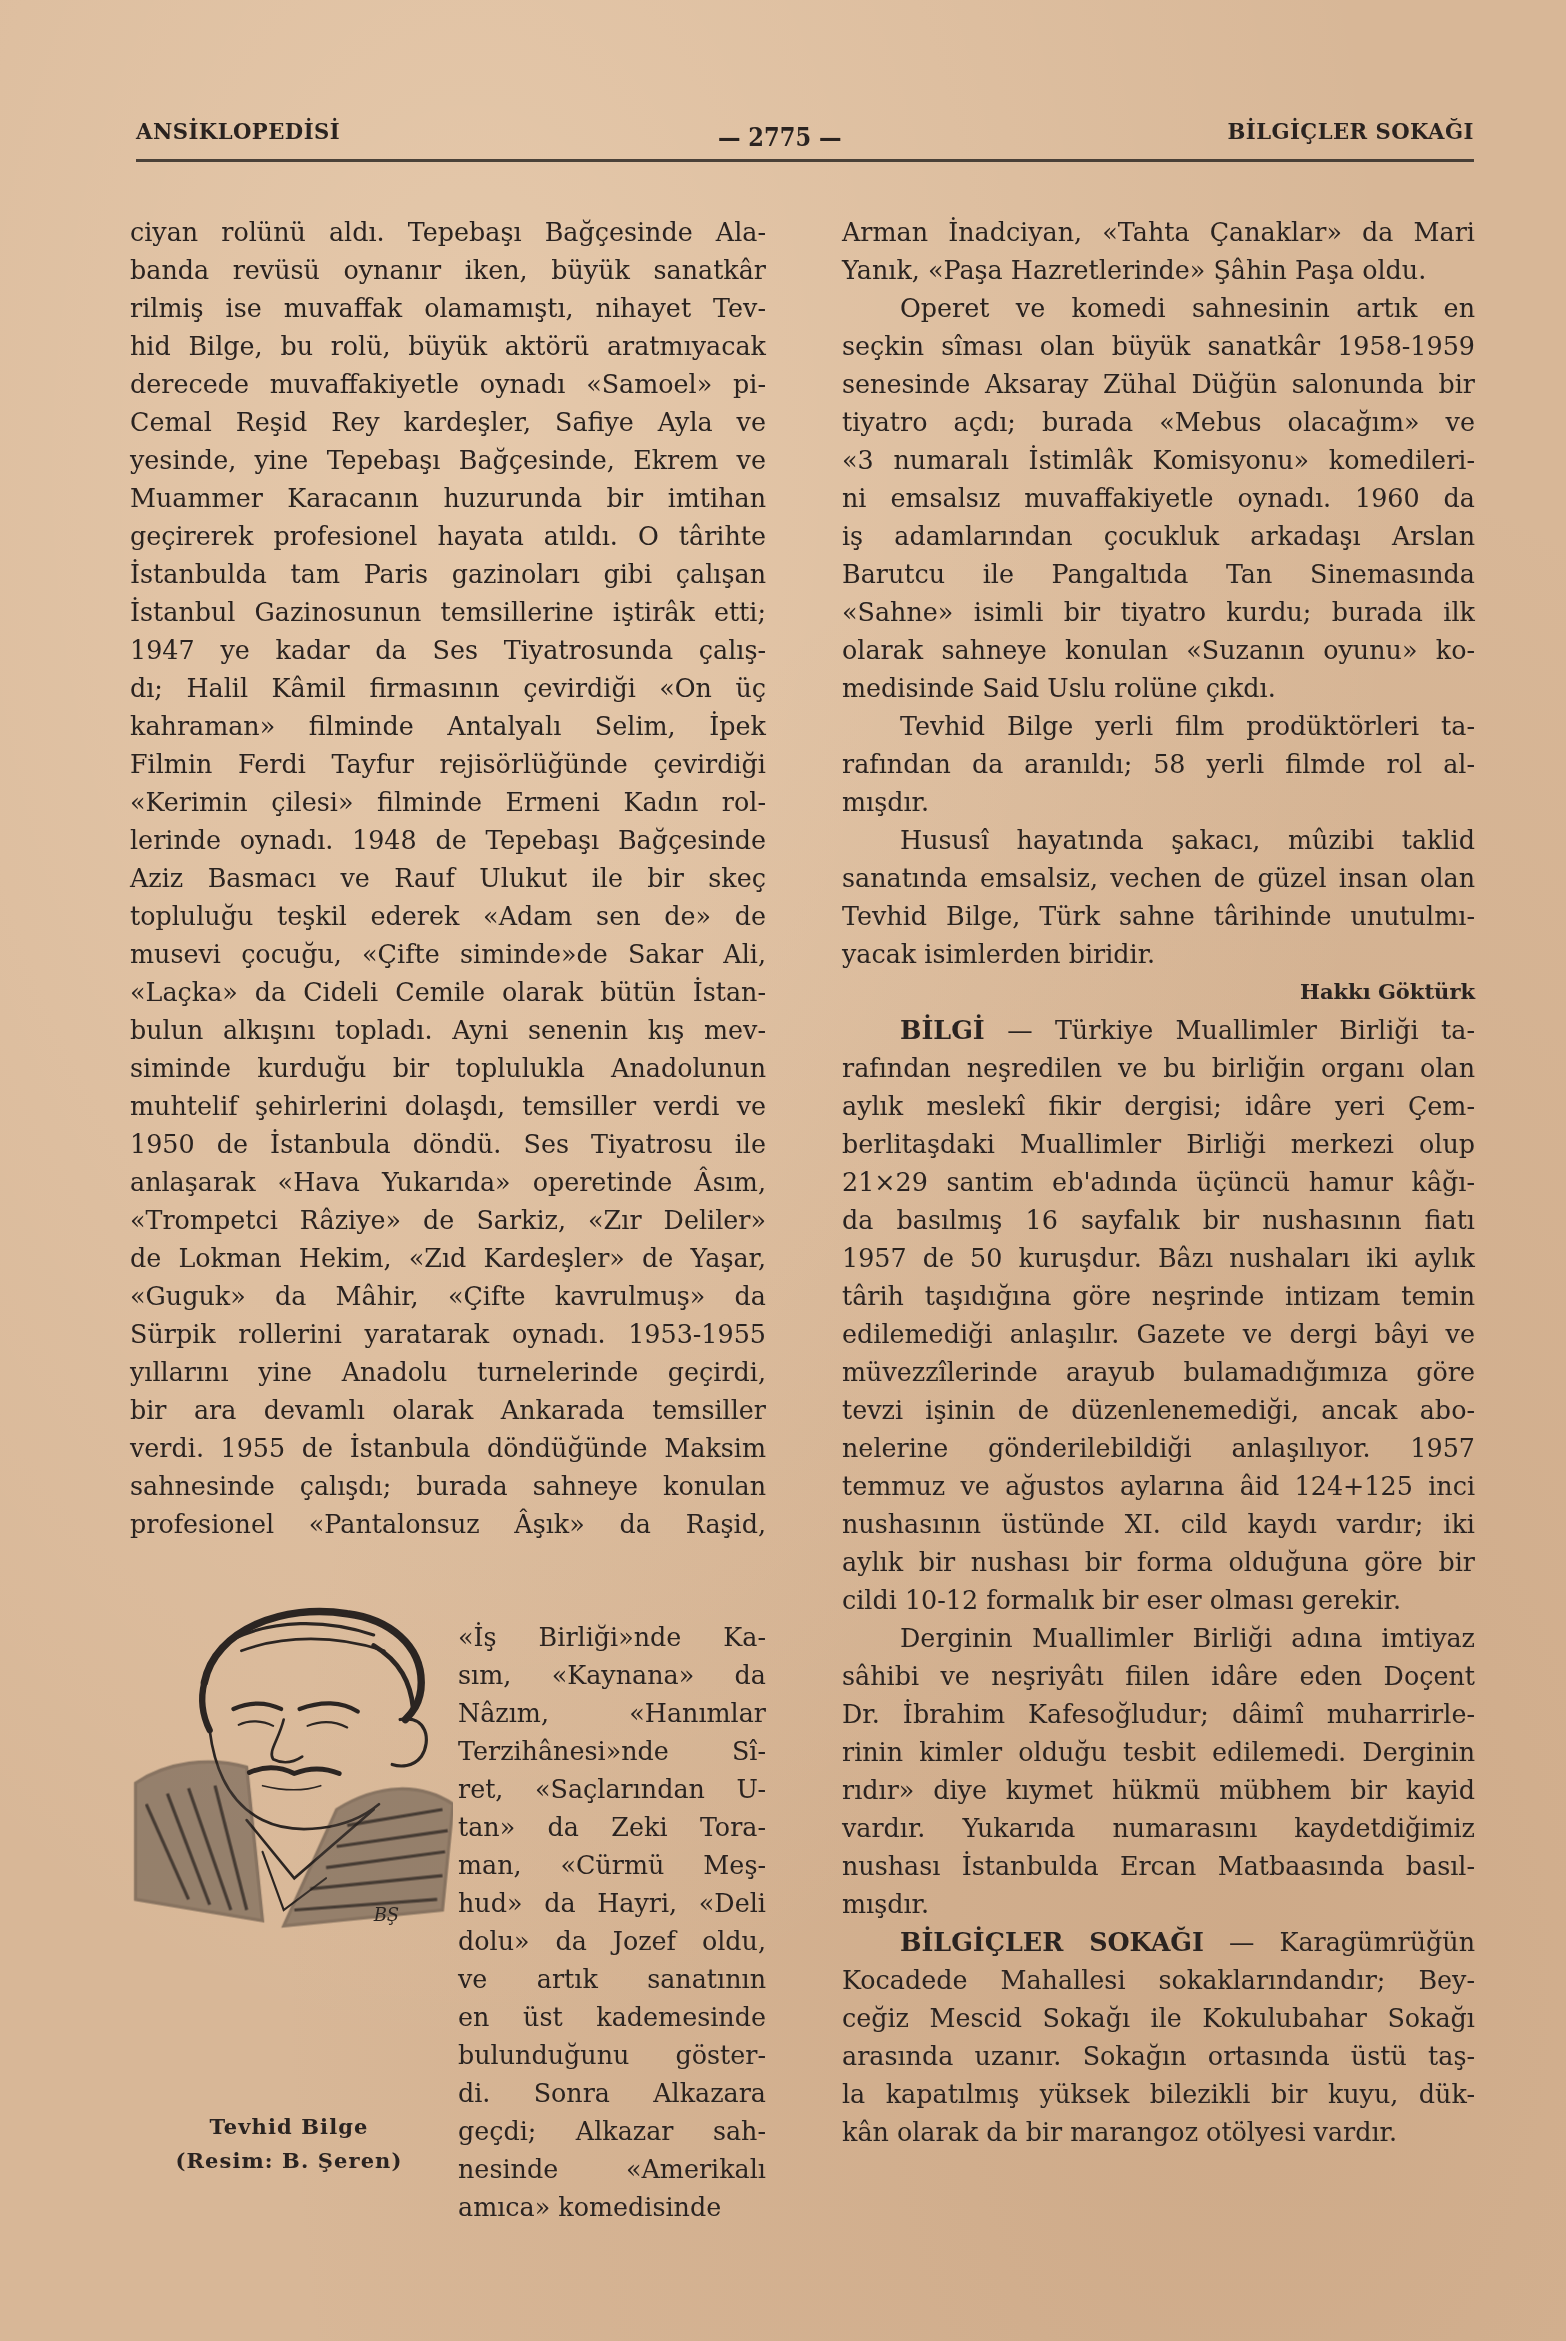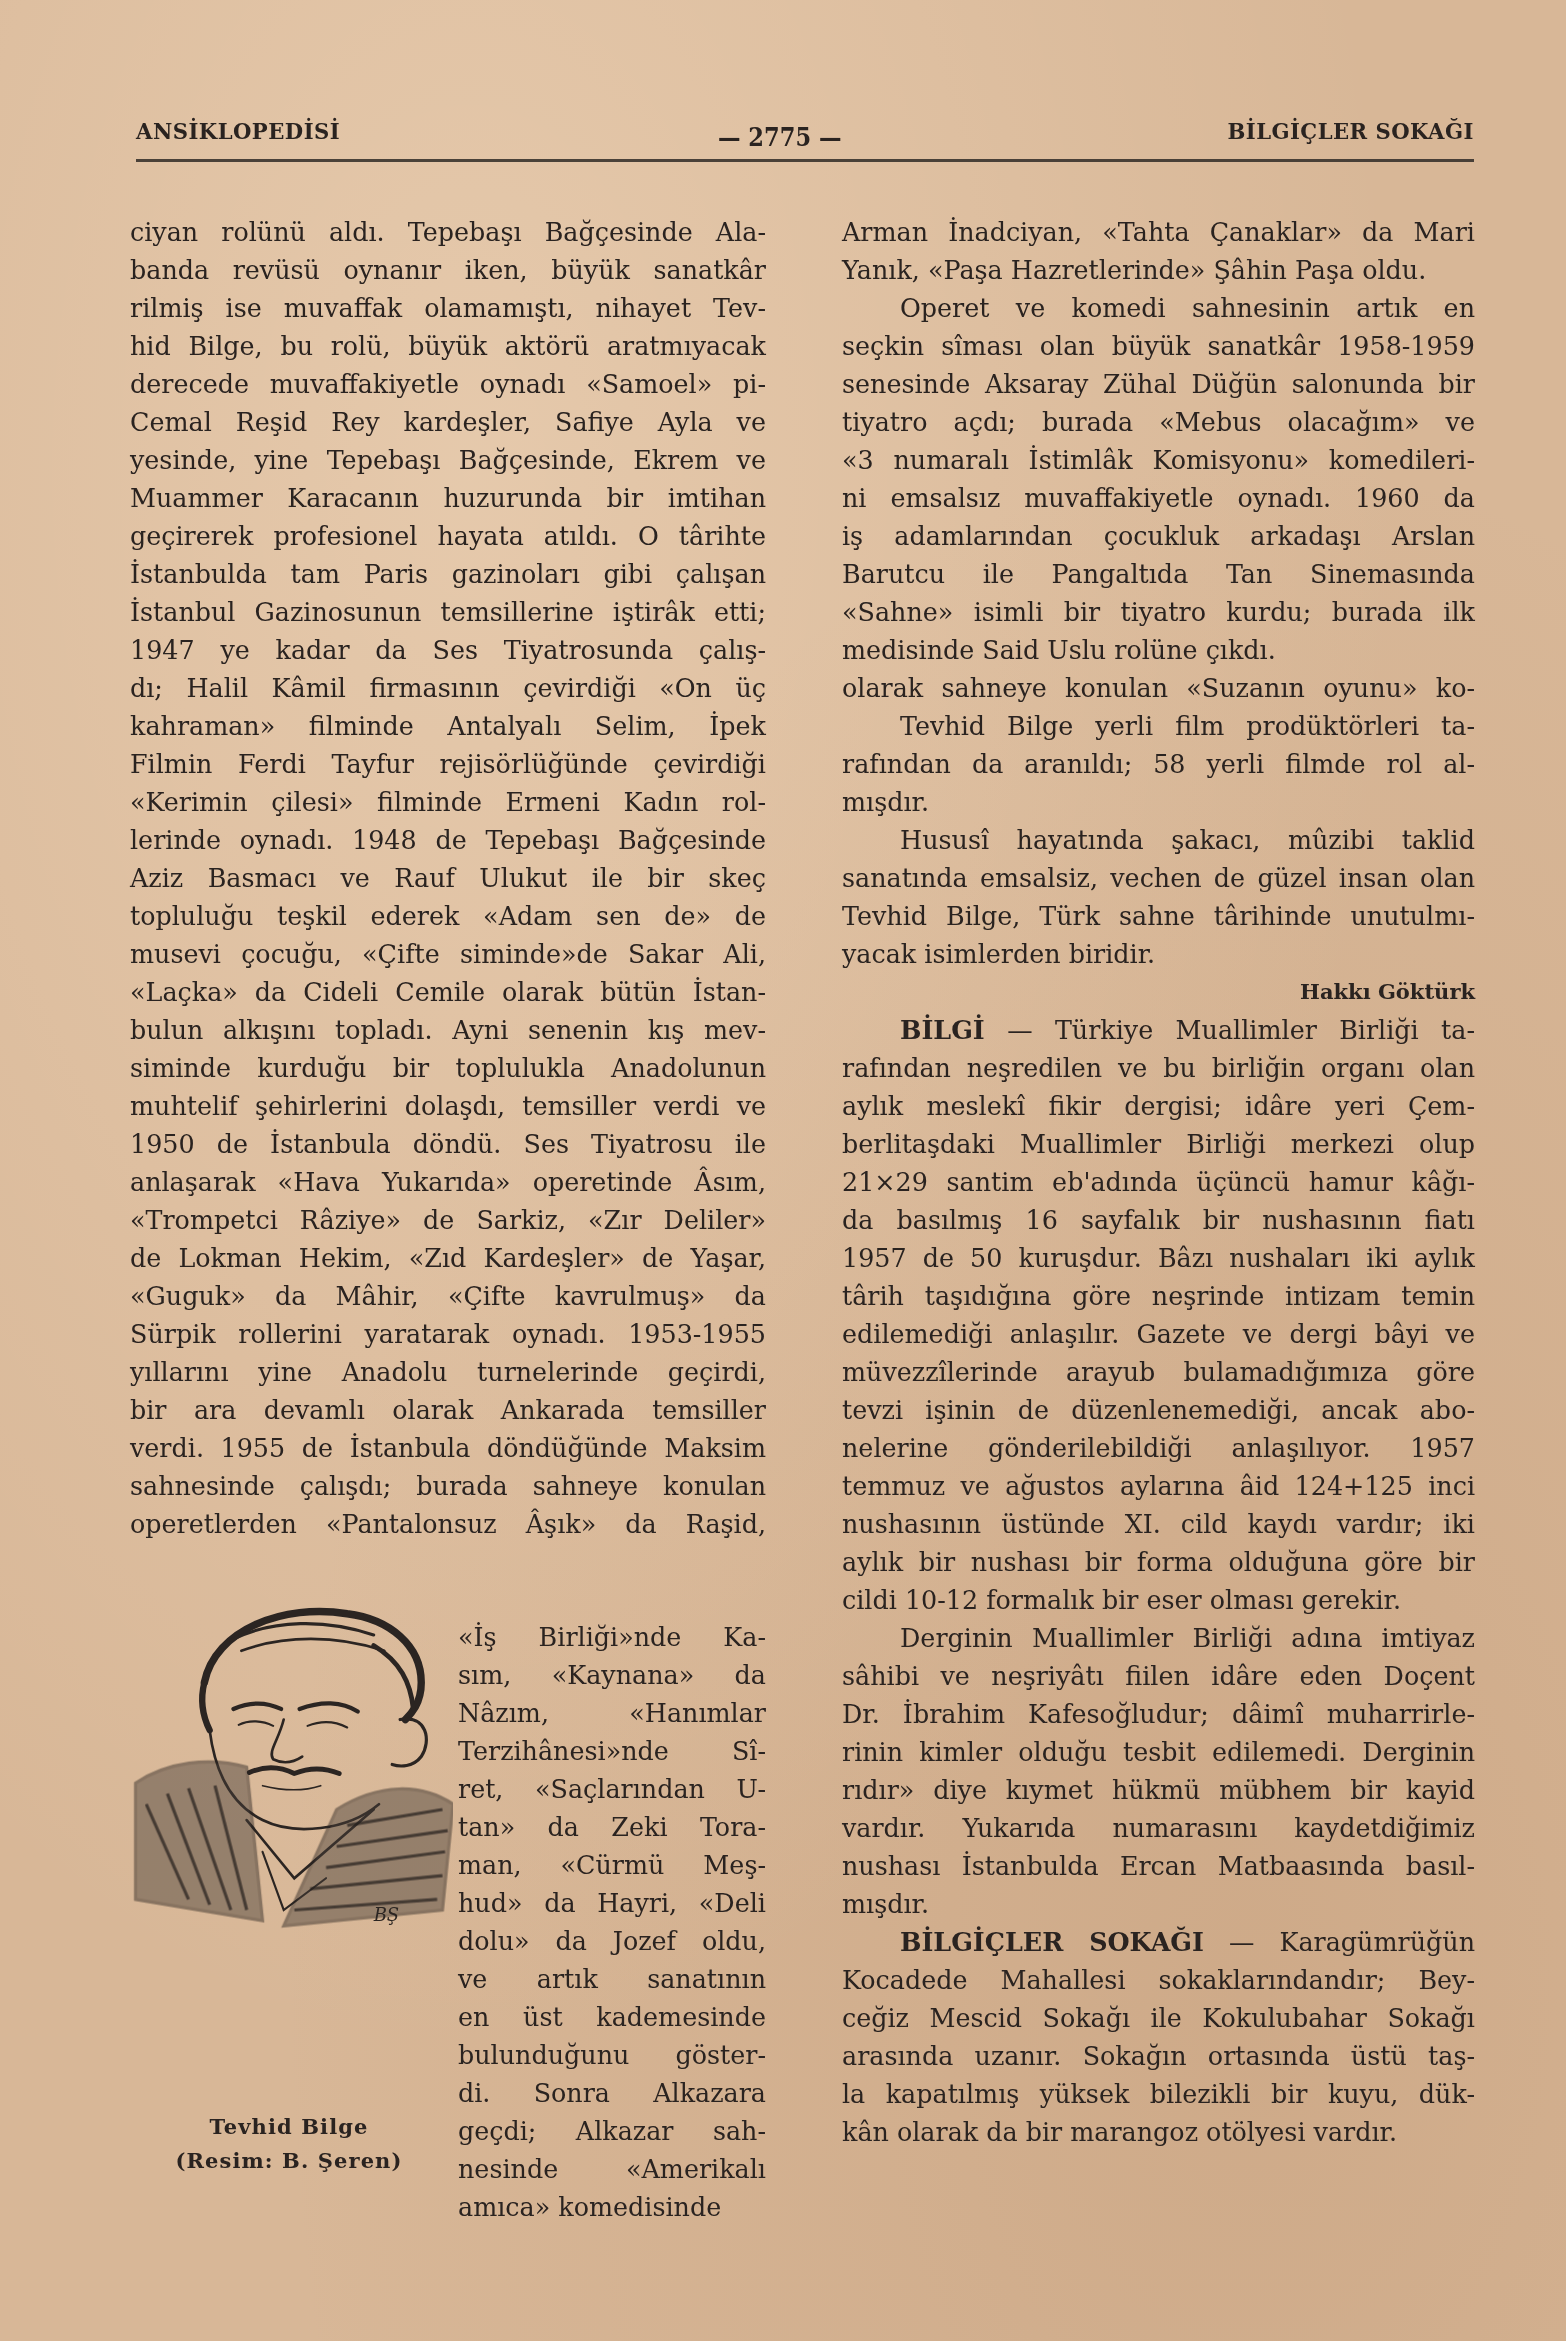--- a/index.html
+++ b/index.html
@@ -88,21 +88,21 @@
       <span class="line">1950 de İstanbula döndü. Ses Tiyatrosu ile</span>
       <span class="line">anlaşarak «Hava Yukarıda» operetinde Âsım,</span>
       <span class="line">«Trompetci Râziye» de Sarkiz, «Zır Deliler»</span>
       <span class="line">de Lokman Hekim, «Zıd Kardeşler» de Yaşar,</span>
       <span class="line">«Guguk» da Mâhir, «Çifte kavrulmuş» da</span>
       <span class="line">Sürpik rollerini yaratarak oynadı. 1953-1955</span>
       <span class="line">yıllarını yine Anadolu turnelerinde geçirdi,</span>
       <span class="line">bir ara devamlı olarak Ankarada temsiller</span>
       <span class="line">verdi. 1955 de İstanbula döndüğünde Maksim</span>
       <span class="line">sahnesinde çalışdı; burada sahneye konulan</span>
-      <span class="line">operetlerden «Pantalonsuz Âşık» da Raşid,</span>
+      <span class="line">profesionel «Pantalonsuz Âşık» da Raşid,</span>
     </div>
 
   <div class="portrait-wrap">
     <svg class="portrait-svg" viewBox="0 0 620 1000" style="height:529px">
       <g fill="none" stroke="#2b2522" stroke-linecap="round">
 
         <path d="M150 190 C170 90 300 40 420 60 C500 70 560 120 560 190 C560 230 540 250 530 260" stroke-width="14"></path>
         <path d="M150 190 C140 230 150 260 160 280" stroke-width="12"></path>
         <path d="M200 110 C280 70 380 70 470 100" stroke-width="6"></path>
         <path d="M220 130 C300 100 400 100 490 130" stroke-width="5"></path>
@@ -171,22 +171,22 @@
       <span class="line last">Yanık, «Paşa Hazretlerinde» Şâhin Paşa oldu.</span>
       <span class="line" style="text-indent: 58px;">Operet ve komedi sahnesinin artık en</span>
       <span class="line">seçkin sîması olan büyük sanatkâr 1958-1959</span>
       <span class="line">senesinde Aksaray Zühal Düğün salonunda bir</span>
       <span class="line">tiyatro açdı; burada «Mebus olacağım» ve</span>
       <span class="line">«3 numaralı İstimlâk Komisyonu» komedileri-</span>
       <span class="line">ni emsalsız muvaffakiyetle oynadı. 1960 da</span>
       <span class="line">iş adamlarından çocukluk arkadaşı Arslan</span>
       <span class="line">Barutcu ile Pangaltıda Tan Sinemasında</span>
       <span class="line">«Sahne» isimli bir tiyatro kurdu; burada ilk</span>
+      <span class="line">olarak sahneye konulan «Suzanın oyunu» ko-</span>
       <span class="line last">medisinde Said Uslu rolüne çıkdı.</span>
-      <span class="line">olarak sahneye konulan «Suzanın oyunu» ko-</span>
       <span class="line" style="text-indent: 58px;">Tevhid Bilge yerli film prodüktörleri ta-</span>
       <span class="line">rafından da aranıldı; 58 yerli filmde rol al-</span>
       <span class="line last">mışdır.</span>
       <span class="line" style="text-indent: 58px;">Hususî hayatında şakacı, mûzibi taklid</span>
       <span class="line">sanatında emsalsiz, vechen de güzel insan olan</span>
       <span class="line">Tevhid Bilge, Türk sahne târihinde unutulmı-</span>
       <span class="line last">yacak isimlerden biridir.</span>
       <div class="signature">Hakkı Göktürk</div>
       <span class="line" style="text-indent: 58px;"><b class="entry-head">BİLGİ</b><span> — Türkiye Muallimler Birliği ta-</span></span>
       <span class="line">rafından neşredilen ve bu birliğin organı olan</span>

